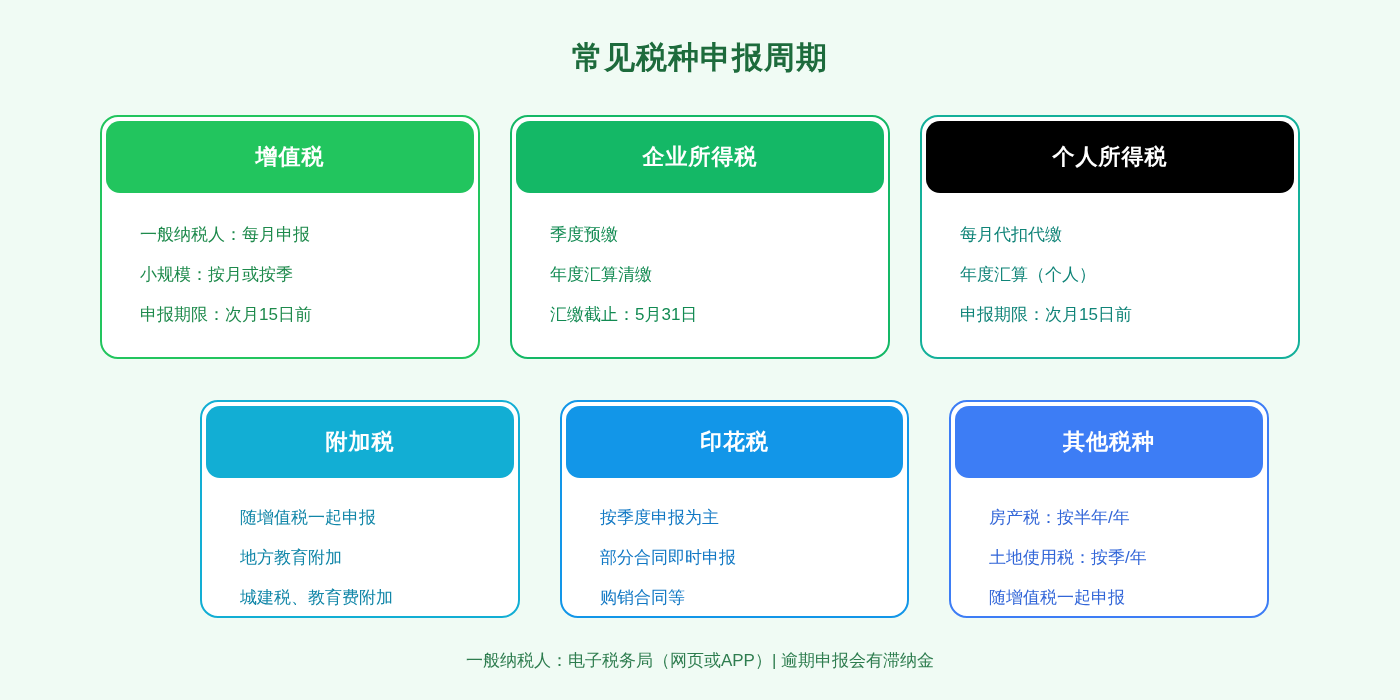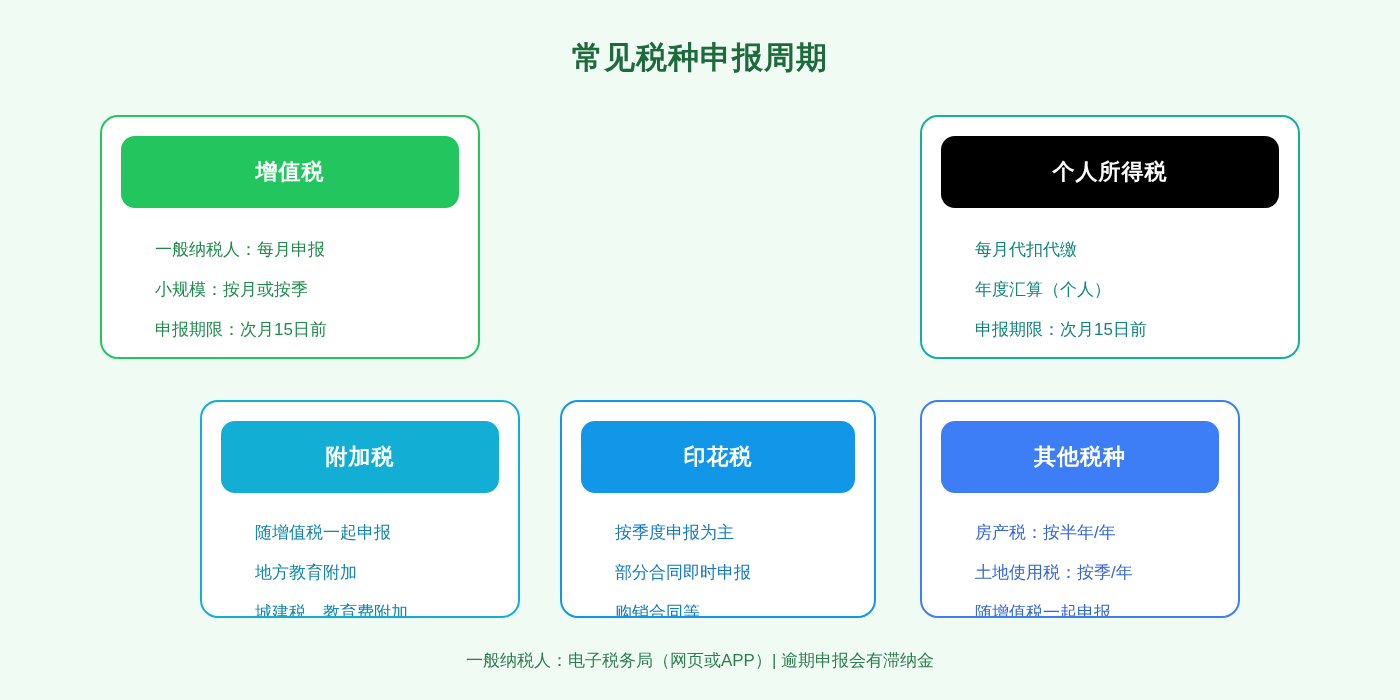--- a/index.html
+++ b/index.html
@@ -33,21 +33,21 @@
     line-height: 44px;
   }
 
   .card {
     position: absolute;
     box-sizing: border-box;
     background: #FFFFFF;
     border-radius: 18px;
     border: 2px solid #14b8a6;
     overflow: hidden;
-    padding: 19px;
+    padding: 4px;
   }
   .card-header {
     height: 72px;
     border-radius: 14px;
     display: flex;
     align-items: center;
     justify-content: center;
     color: #FFFFFF;
     font-size: 22px;
     font-weight: bold;
@@ -61,22 +61,22 @@
     line-height: 40px;
     white-space: nowrap;
   }
 
   
   #card-0 { left: 100px;  top: 115px; width: 380px; height: 244px; }
   #card-1 { left: 510px;  top: 115px; width: 380px; height: 244px; }
   #card-2 { left: 920px;  top: 115px; width: 380px; height: 244px; }
   
   #card-3 { left: 200px;  top: 400px; width: 320px; height: 218px; }
-  #card-4 { left: 560px;  top: 400px; width: 316px; height: 218px; }
-  #card-5 { left: 920px;  top: 400px; width: 320px; height: 218px; }
+  #card-4 { left: 560px;  top: 400px; width: 349px; height: 218px; }
+  #card-5 { left: 949px;  top: 400px; width: 320px; height: 218px; }
 
   #card-3 .card-body, #card-4 .card-body, #card-5 .card-body { padding: 20px 34px 10px 34px; }
 
   #footer-note {
     position: absolute;
     top: 648px;
     left: 0;
     width: 1400px;
     text-align: center;
     font-size: 17px;
@@ -93,20 +93,28 @@
 
   <div class="card" id="card-0" style="border-color: rgb(34, 197, 94);">
     <div class="card-header" style="background: rgb(34, 197, 94);">增值税</div>
     <div class="card-body">
       <div class="card-line" style="color: rgb(30, 138, 76);">一般纳税人：每月申报</div>
       <div class="card-line" style="color: rgb(30, 138, 76);">小规模：按月或按季</div>
       <div class="card-line" style="color: rgb(30, 138, 76);">申报期限：次月15日前</div>
     </div>
   </div>
 
+  <div class="card" id="card-1" style="border-color: rgb(20, 184, 102);">
+    <div class="card-header" style="background: rgb(20, 184, 102);">企业所得税</div>
+    <div class="card-body">
+      <div class="card-line" style="color: rgb(18, 138, 82);">季度预缴</div>
+      <div class="card-line" style="color: rgb(18, 138, 82);">年度汇算清缴</div>
+      <div class="card-line" style="color: rgb(18, 138, 82);">汇缴截止：5月31日</div>
+    </div>
+  </div>
 
   <div class="card" id="card-2" style="border-color: rgb(20, 176, 154);">
     <div class="card-header" style="background: #000000;">个人所得税</div>
     <div class="card-body">
       <div class="card-line" style="color: rgb(16, 132, 120);">每月代扣代缴</div>
       <div class="card-line" style="color: rgb(16, 132, 120);">年度汇算（个人）</div>
       <div class="card-line" style="color: rgb(16, 132, 120);">申报期限：次月15日前</div>
     </div>
   </div>
 

